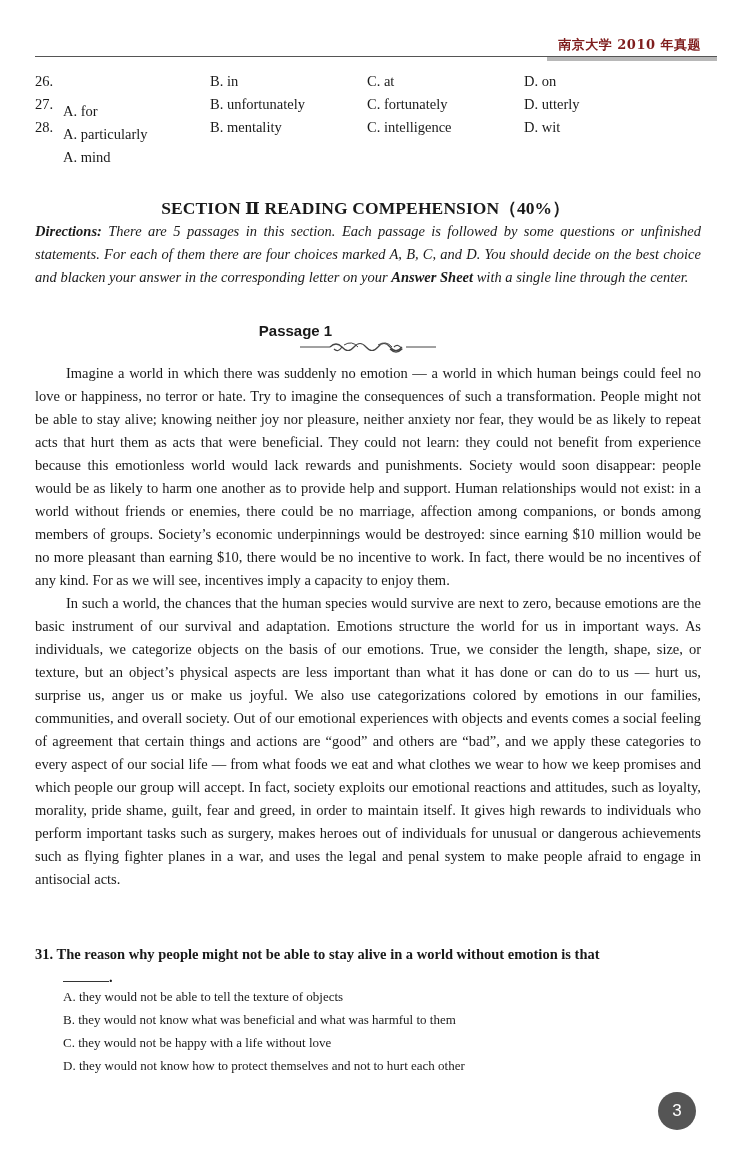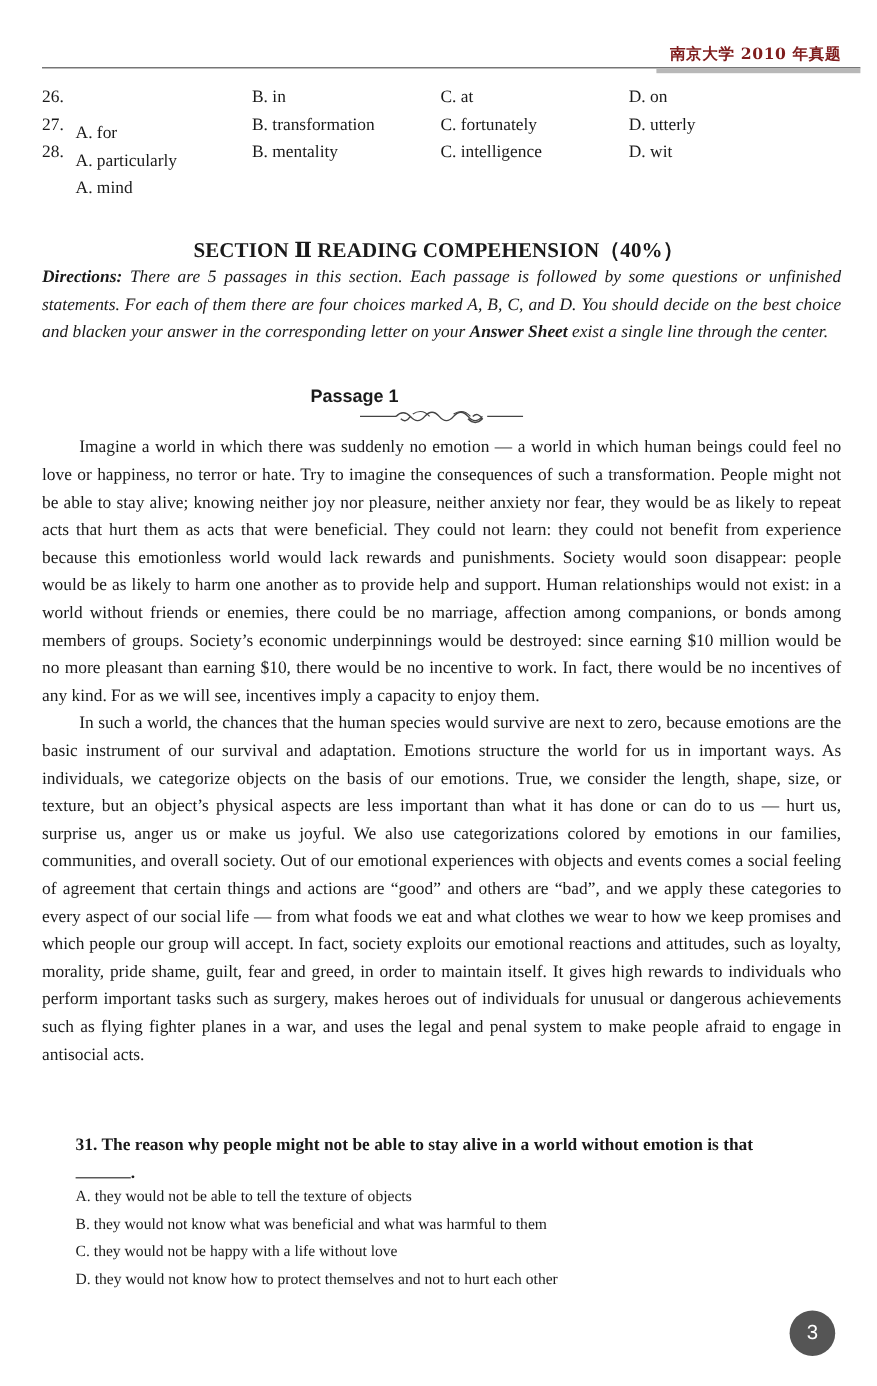--- a/index.html
+++ b/index.html
@@ -46,21 +46,21 @@
     .ornament { position: absolute; left: 300px; top: 340px; width: 136px; height: 16px; }
 
     .passage {
       position: absolute; left: 35px; width: 666px; top: 362px;
       font-size: 14.5px; line-height: 23px; text-align: justify;
     }
     .passage p { margin: 0; text-indent: 31px; }
 
     .question {
       position: absolute; left: 35px; width: 666px; top: 943px;
-      font-weight: bold; font-size: 14.5px; line-height: 23px; text-align: justify; margin-left: 28px;
+      font-weight: bold; font-size: 14.5px; line-height: 23px; text-align: justify;
     }
     .blank-line {
       position: absolute; left: 63px; top: 967px;
       font-size: 14.5px; font-weight: bold;
     }
     .blank-line .blank { display: inline-block; width: 46px; border-bottom: 1px solid #333; height: 14px; vertical-align: baseline; }
     .answers { position: absolute; left: 63px; top: 989px; font-size: 13px; }
     .ans { height: 23px; white-space: nowrap; }
 
     .page-badge {
@@ -80,36 +80,36 @@
   <div class="opt-row">
     <span class="c-num">26.</span>
     <span class="c-a">A.  for</span>
     <span class="c-b">B.  in</span>
     <span class="c-c">C.  at</span>
     <span class="c-d">D.  on</span>
   </div>
   <div class="opt-row">
     <span class="c-num">27.</span>
     <span class="c-a">A.  particularly</span>
-    <span class="c-b">B.  transformation</span>
+    <span class="c-b">B.  unfortunately</span>
     <span class="c-c">C.  fortunately</span>
     <span class="c-d">D.  utterly</span>
   </div>
   <div class="opt-row">
     <span class="c-num">28.</span>
     <span class="c-a">A.  mind</span>
     <span class="c-b">B.  mentality</span>
     <span class="c-c">C.  intelligence</span>
     <span class="c-d">D.  wit</span>
   </div>
 </div>
 
 <div class="section-title">SECTION Ⅱ   READING COMPEHENSION（40%）</div>
 
-<div class="directions"><b>Directions:</b><span> There are 5 passages in this section. Each passage is followed by some questions or unfinished statements. For each of them there are four choices marked A, B, C, and D. You should decide on the best choice and blacken your answer in the corresponding letter on your </span><b>Answer Sheet</b><span> exist a single line through the center.</span></div>
+<div class="directions"><b>Directions:</b><span> There are 5 passages in this section. Each passage is followed by some questions or unfinished statements. For each of them there are four choices marked A, B, C, and D. You should decide on the best choice and blacken your answer in the corresponding letter on your </span><b>Answer Sheet</b><span> with a single line through the center.</span></div>
 
 <div class="passage-head">Passage 1</div>
 <svg class="ornament" viewBox="0 0 136 16">
   <line x1="0" y1="7" x2="30" y2="7" stroke="#444" stroke-width="1"></line>
   <line x1="106" y1="7" x2="136" y2="7" stroke="#444" stroke-width="1"></line>
   <path d="M30 7 q6 -6 12 0 q-4 6 -8 2 M42 7 q6 7 12 0 q6 -7 12 0 q6 7 12 0 q6 -7 12 0 q6 7 12 0 M94 7 q4 -4 8 2 q-6 6 -12 0" fill="none" stroke="#444" stroke-width="1.2"></path>
   <path d="M44 5 q8 -5 14 2 M78 5 q8 -5 14 2" fill="none" stroke="#444" stroke-width="1"></path>
 </svg>
 
 <div class="passage">

